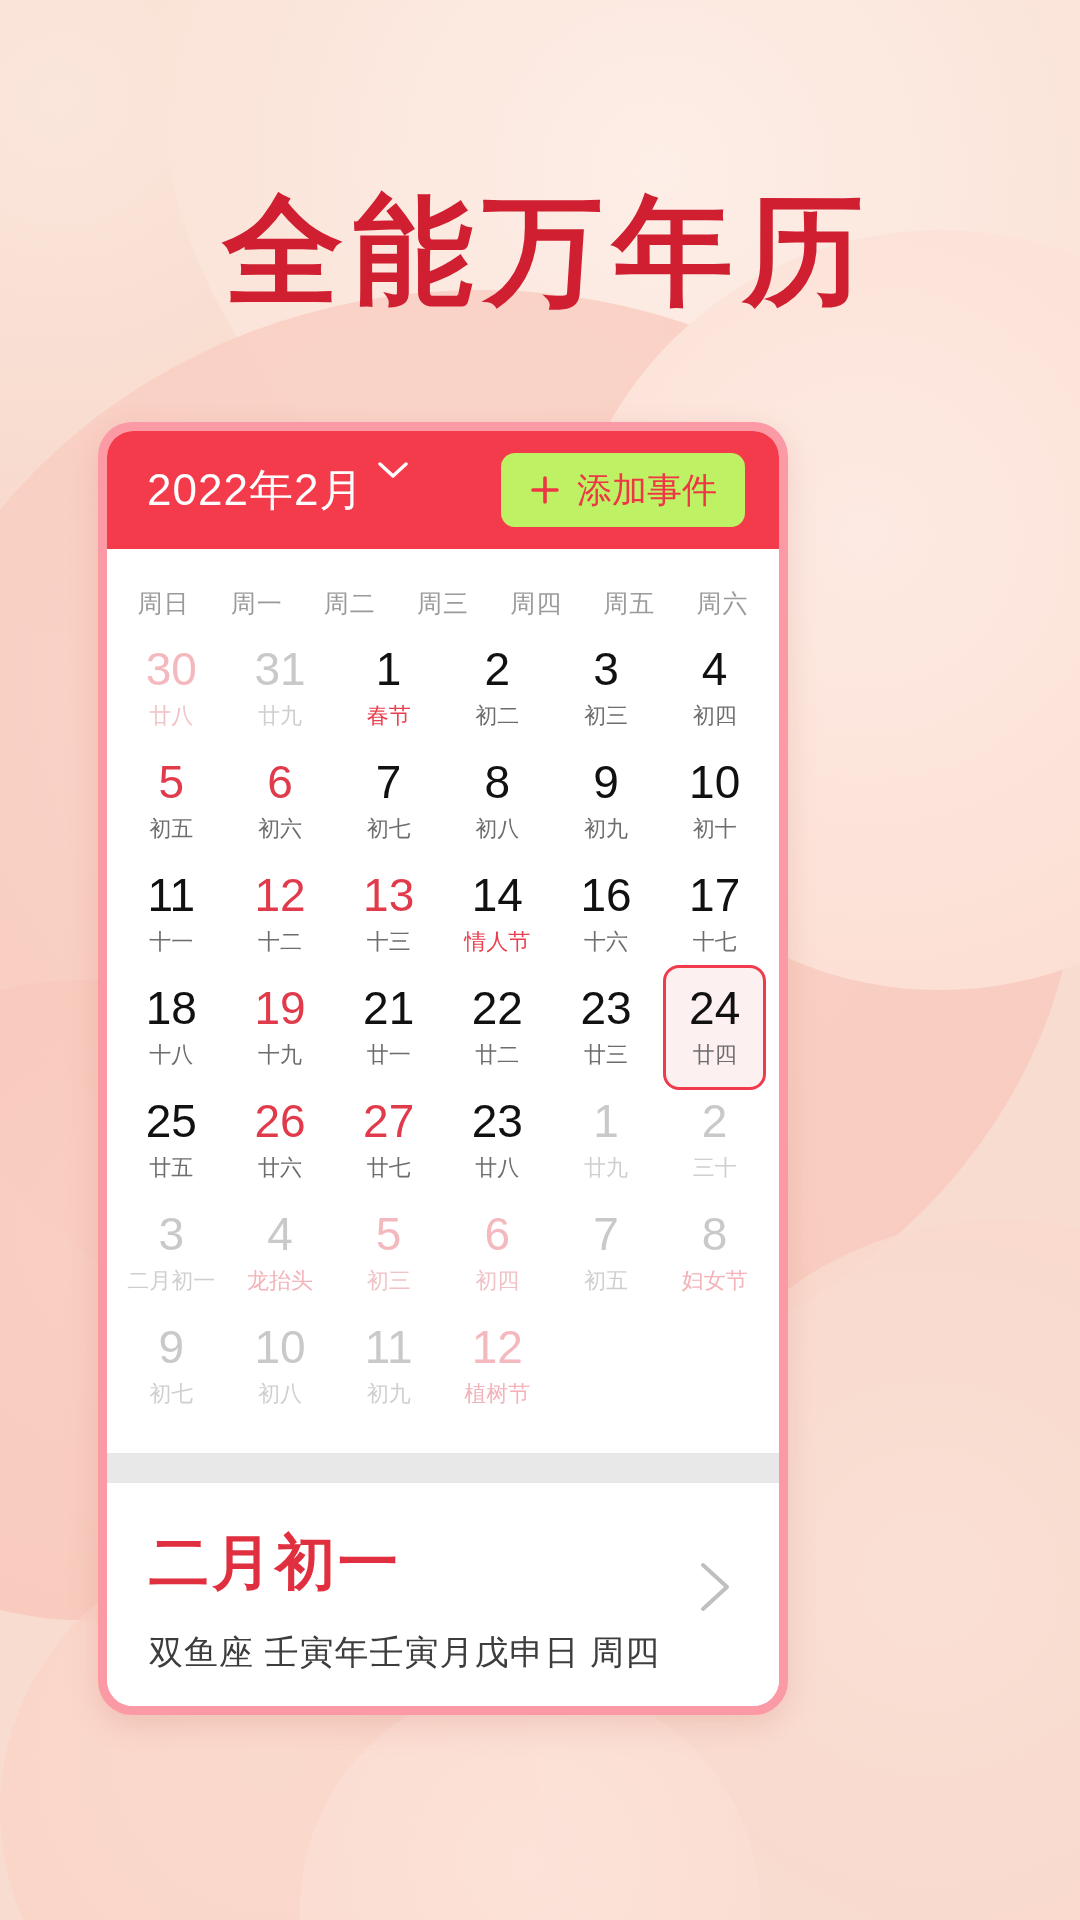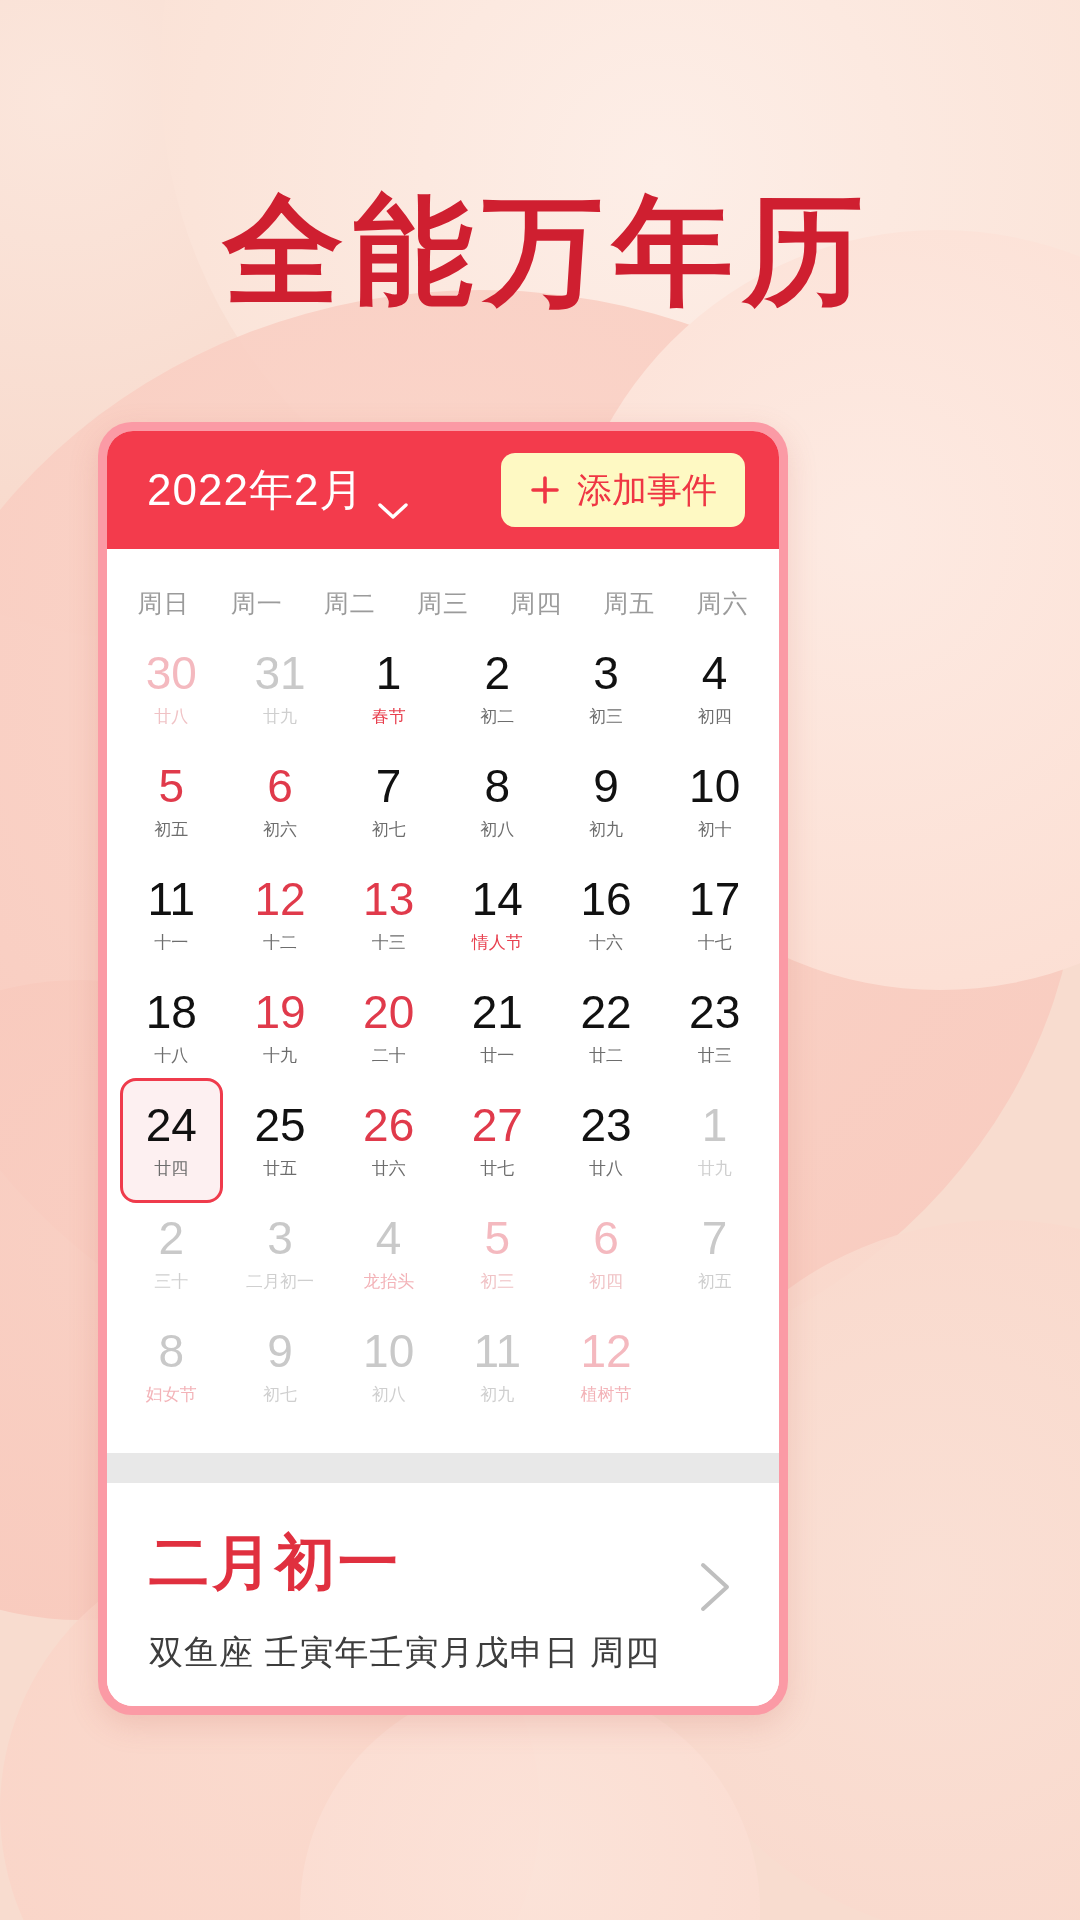--- a/index.html
+++ b/index.html
@@ -58,29 +58,29 @@
     overflow:hidden;
   }
   
   #cal-header {
     background:#f33b4c;
     height:118px;
     display:flex; align-items:center; justify-content:space-between;
     padding:0 34px 0 40px;
   }
   #month-selector {
-    display:flex; align-items:flex-end; gap:14px;
+    display:flex; align-items:flex-start; gap:14px;
     color:#fff;
   }
   #month-label {
     font-size:44px; letter-spacing:1px; color:#fff;
   }
   #chevron-down-icon { display:block; width:30px; height:18px; }
   #add-event-button {
-    background:#fef9c3;
+    background:#bef264;
     border-radius:14px;
     height:74px;
     padding:0 28px;
     display:flex; align-items:center; gap:16px;
     cursor:pointer;
     border:none;
   }
   #plus-icon { display:block; width:32px; height:32px; }
   #add-event-label { color:#ef3644; font-size:35px; }
 
@@ -98,21 +98,21 @@
     display:grid; grid-template-columns:repeat(6,1fr);
     padding:6px 10px 30px 10px;
     row-gap:0px;
   }
   .day-cell {
     height:113px;
     display:flex; flex-direction:column; align-items:center; justify-content:center;
     position:relative;
   }
   .day-num { font-size:46px; line-height:1.0; font-weight:500; color:#111; }
-  .day-sub { font-size:17px; margin-top:9px; color:#6d6d6d; }
+  .day-sub { font-size:22px; margin-top:9px; color:#6d6d6d; }
 
   .day-cell.weekend .day-num { color:#e03a4b; }
   .day-cell.weekend .day-sub { color:#6d6d6d; }
   .day-cell.out .day-num { color:#c9c9c9; }
   .day-cell.out .day-sub { color:#cfcfcf; }
   .day-cell.out.weekend .day-num { color:#f4b9bf; }
   .day-cell.out.weekend .day-sub { color:#f0c2c5; }
   .day-sub.fest { color:#e8404f; }
   .day-cell.out .day-sub.fest { color:#f3b3b8; }
 
@@ -273,24 +273,20 @@
           <div class="day-sub">十七</div>
         </div>
         <div class="day-cell">
           <div class="day-num">18</div>
           <div class="day-sub">十八</div>
         </div>
         <div class="day-cell weekend">
           <div class="day-num">19</div>
           <div class="day-sub">十九</div>
         </div>
-        <div class="day-cell weekend">
-          <div class="day-num">20</div>
-          <div class="day-sub">二十</div>
-        </div>
         <div class="day-cell">
           <div class="day-num">21</div>
           <div class="day-sub">廿一</div>
         </div>
         <div class="day-cell">
           <div class="day-num">22</div>
           <div class="day-sub">廿二</div>
         </div>
         <div class="day-cell">
           <div class="day-num">23</div>

